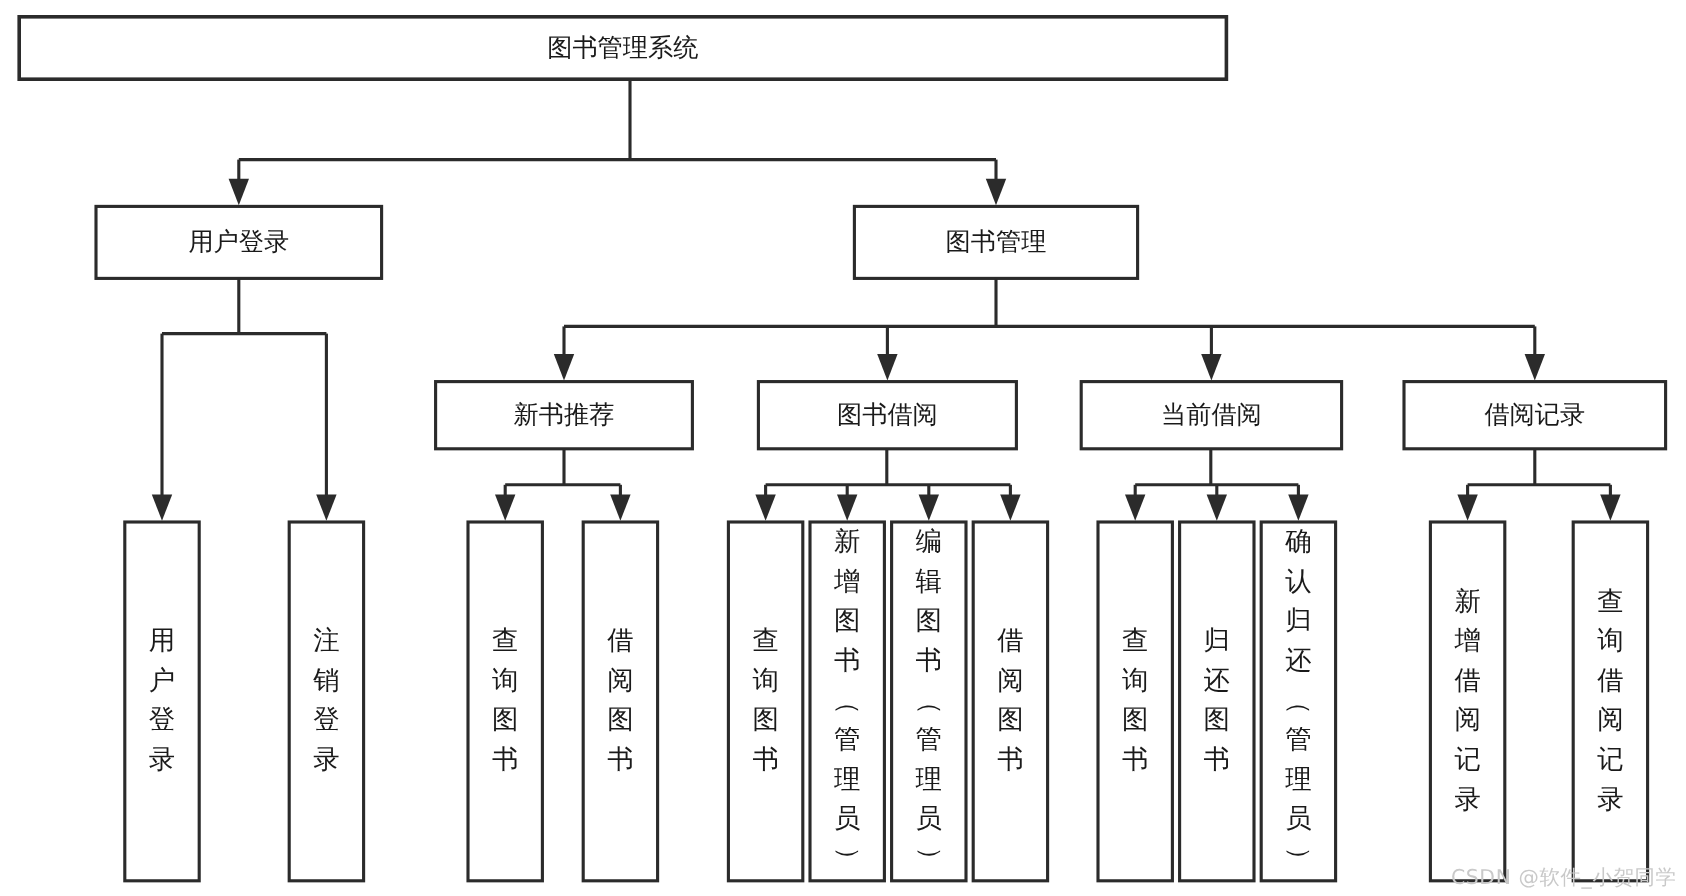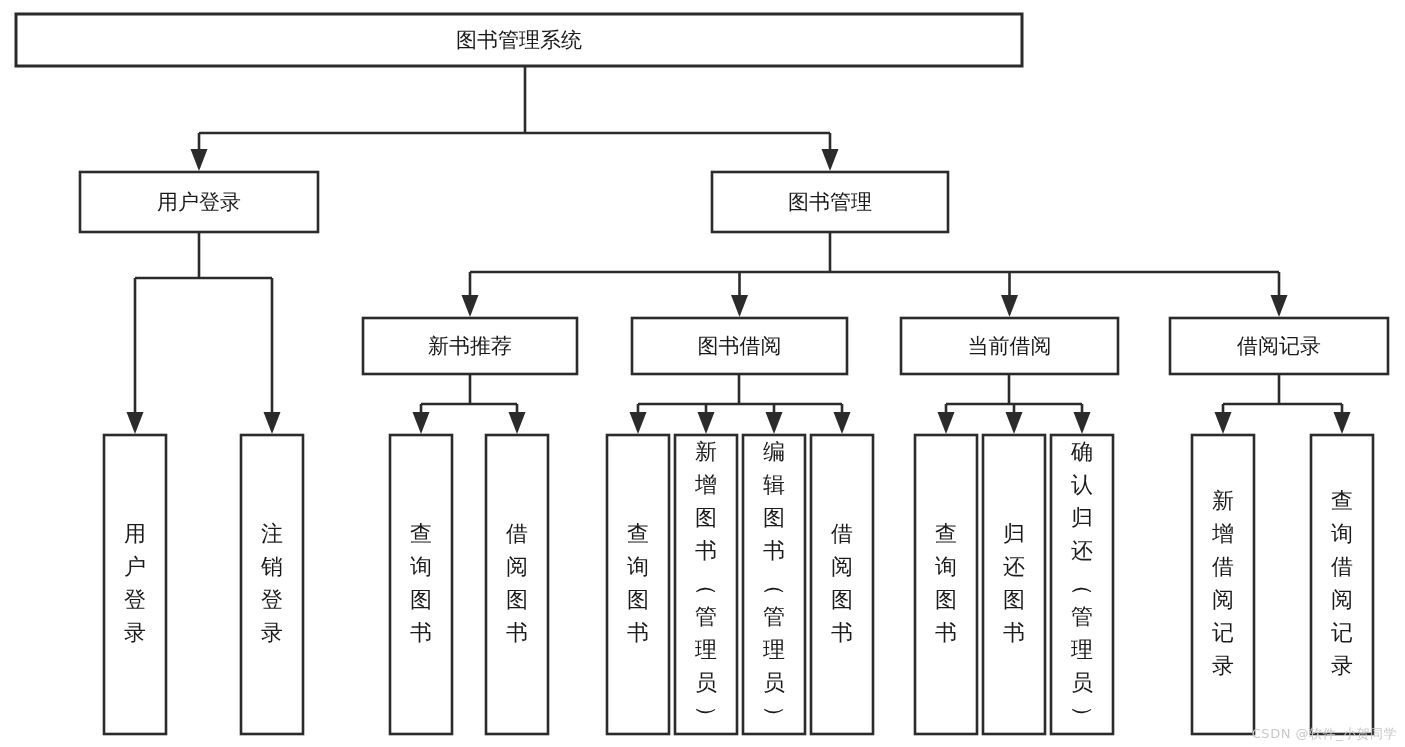--- a/index.html
+++ b/index.html
@@ -60,21 +60,21 @@
     font-family: "DejaVu Sans", "Liberation Sans", sans-serif;
     font-size: 22px;
     text-anchor: middle;
     dominant-baseline: middle;
   }
   .watermark {
     position: absolute;
     right: 8px;
     bottom: 4px;
     color: #c9c9c9;
-    font-size: 13px;
+    font-size: 17px;
     font-family: "DejaVu Sans", "Liberation Sans", sans-serif;
     letter-spacing: 0.5px;
     white-space: nowrap;
     user-select: none;
   }
 </style>
 </head>
 <body>
 
 <div id="diagram-root">

